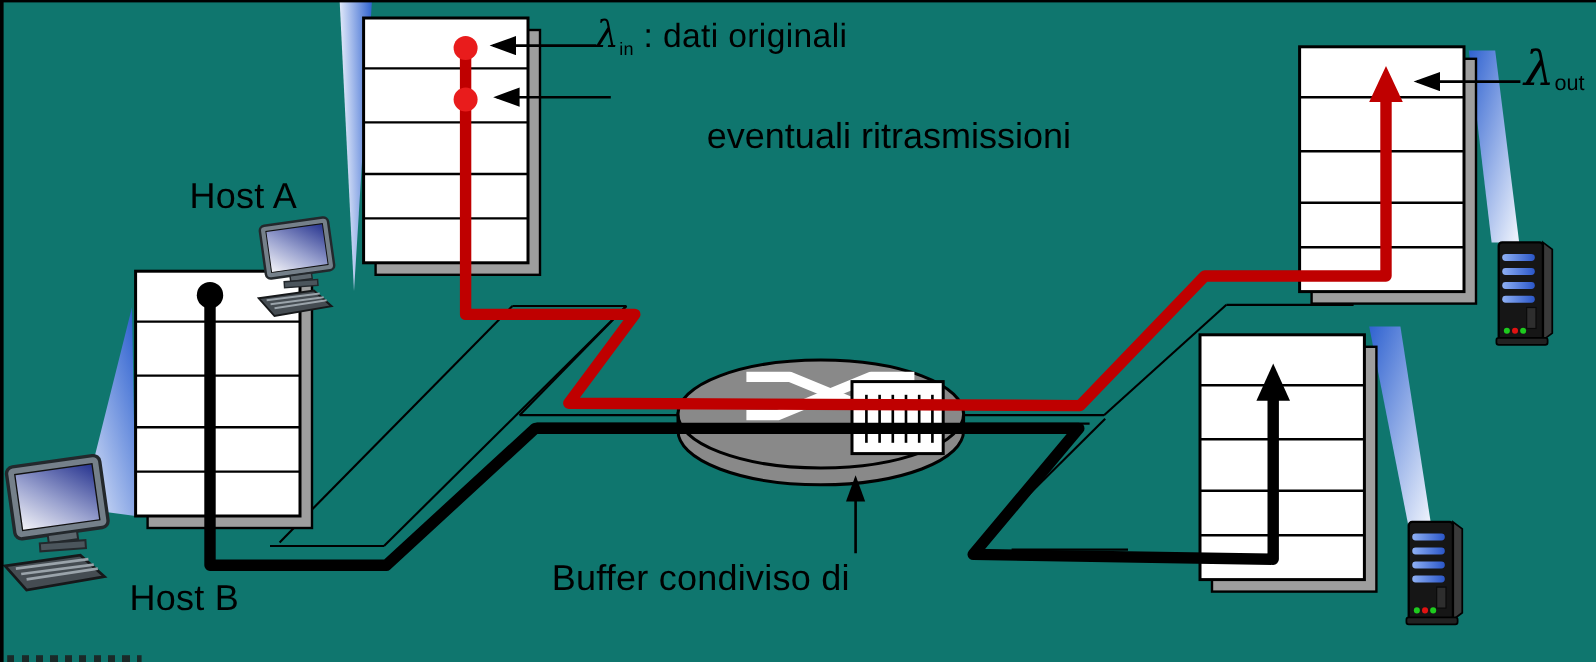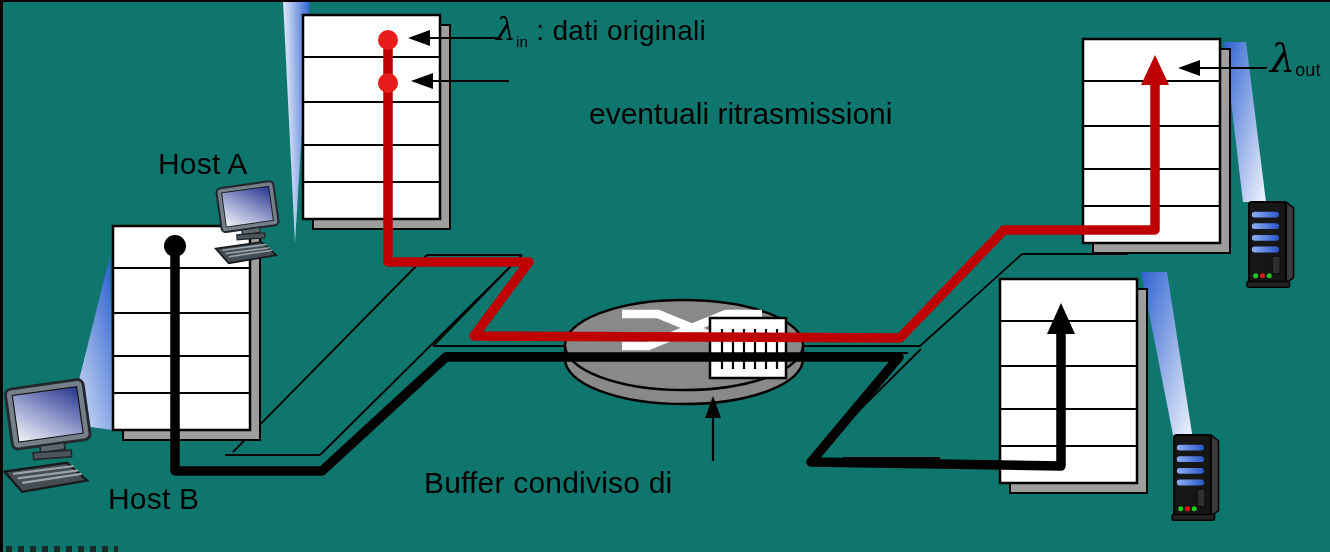--- a/index.html
+++ b/index.html
@@ -13,21 +13,21 @@
   .lbl{position:absolute;white-space:nowrap;line-height:1.15;}
   .lbl .sym{font-family:"DejaVu Serif", serif;font-style:italic;font-size:31px;}
   .lbl sub{font-size:15px;font-family:"Liberation Sans", sans-serif;font-style:normal;}
   .t28{font-size:28px;letter-spacing:.3px;}
   .t30{font-size:30px;letter-spacing:.2px;}
   #lbl-lambda-in{left:496px;top:12px;}
   #lbl-lambda-prime1{left:514px;top:55px;}
   #lbl-lambda-prime2{left:557px;top:97px;font-size:30px;margin-left:32px;}
   #lbl-host-a{left:158px;top:147px;}
   #lbl-host-b{left:108px;top:482px;}
-  #lbl-buffer{left:424px;top:463px;width:376px;text-align:left;line-height:39px;white-space:normal;}
+  #lbl-buffer{left:396px;top:463px;width:376px;text-align:center;line-height:39px;white-space:normal;}
   #lbl-lambda-out{left:1270px;top:35px;}
   #lbl-lambda-out .sym{font-size:40px;}
   #lbl-lambda-out sub{font-size:18px;}
   .crop-remnant{
     position:absolute;left:6px;top:546px;width:112px;height:6px;opacity:.85;
     background:repeating-linear-gradient(90deg,#1c1c1c 0 6px,transparent 6px 12px);
   }
 </style>
 </head>
 <body>

